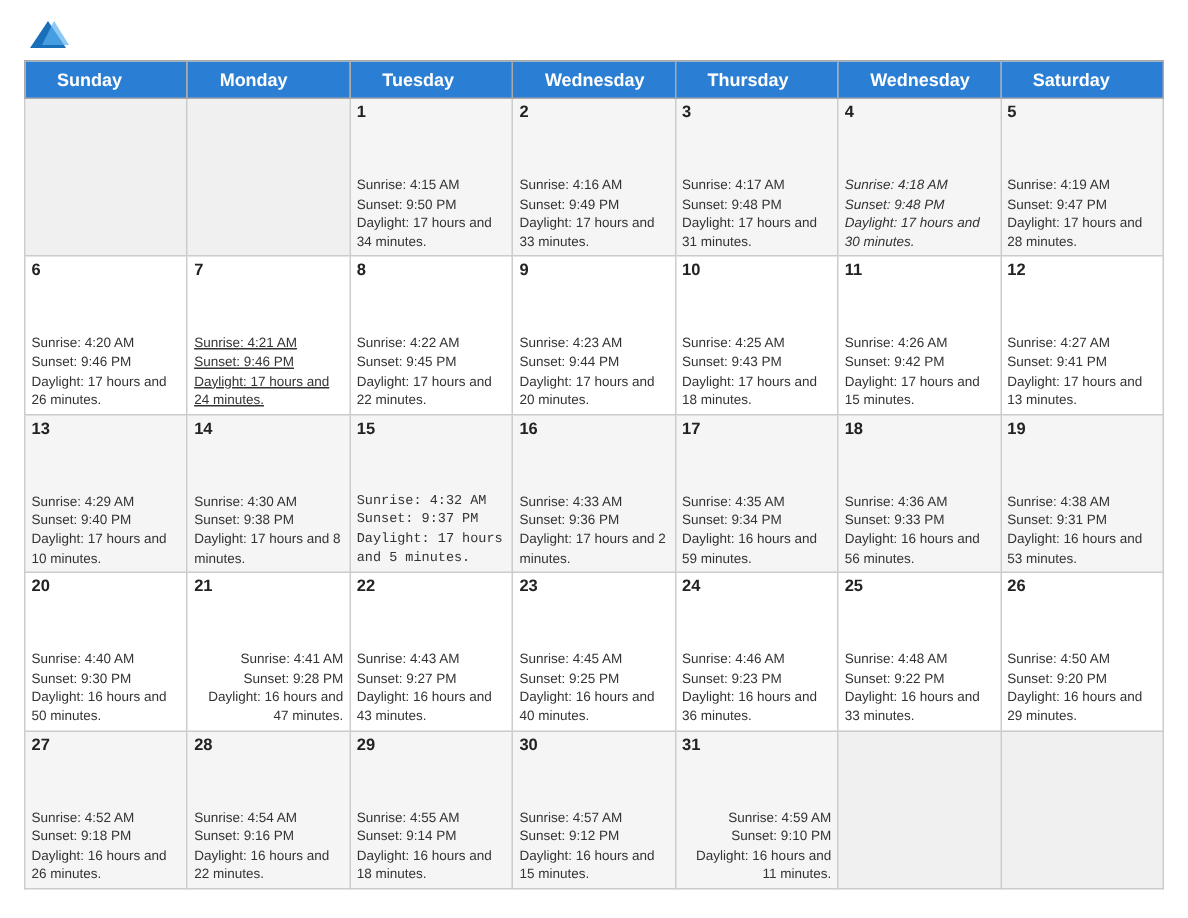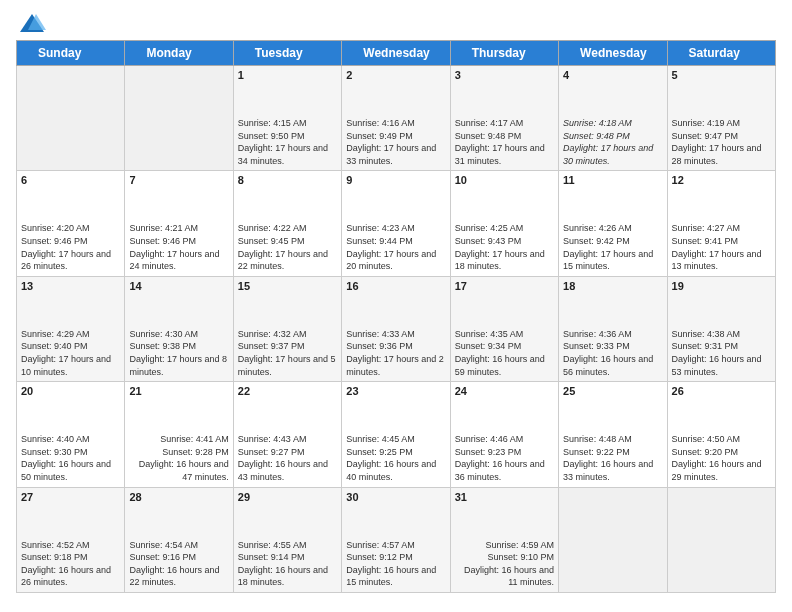--- a/index.html
+++ b/index.html
@@ -170,21 +170,21 @@
         </tr>
         <tr>
           <td>
             <span class="day-num">6</span>
             <div class="day-info" style="white-space: pre-line;">Sunrise: 4:20 AM
 Sunset: 9:46 PM
 Daylight: 17 hours and 26 minutes.</div>
           </td>
           <td>
             <span class="day-num">7</span>
-            <div class="day-info" style="white-space: pre-line;">Sunrise: 4:21 AM
+            <div class="day-info" style="white-space: pre-line; text-decoration: underline;">Sunrise: 4:21 AM
 Sunset: 9:46 PM
 Daylight: 17 hours and 24 minutes.</div>
           </td>
           <td>
             <span class="day-num">8</span>
             <div class="day-info" style="white-space: pre-line;">Sunrise: 4:22 AM
 Sunset: 9:45 PM
 Daylight: 17 hours and 22 minutes.</div>
           </td>
           <td>
@@ -220,21 +220,21 @@
 Daylight: 17 hours and 10 minutes.</div>
           </td>
           <td>
             <span class="day-num">14</span>
             <div class="day-info" style="white-space: pre-line;">Sunrise: 4:30 AM
 Sunset: 9:38 PM
 Daylight: 17 hours and 8 minutes.</div>
           </td>
           <td>
             <span class="day-num">15</span>
-            <div class="day-info" style="white-space: pre-line;">Sunrise: 4:32 AM
+            <div class="day-info" style="white-space: pre-line; font-family: Liberation Mono, monospace;">Sunrise: 4:32 AM
 Sunset: 9:37 PM
 Daylight: 17 hours and 5 minutes.</div>
           </td>
           <td>
             <span class="day-num">16</span>
             <div class="day-info" style="white-space: pre-line;">Sunrise: 4:33 AM
 Sunset: 9:36 PM
 Daylight: 17 hours and 2 minutes.</div>
           </td>
           <td>

